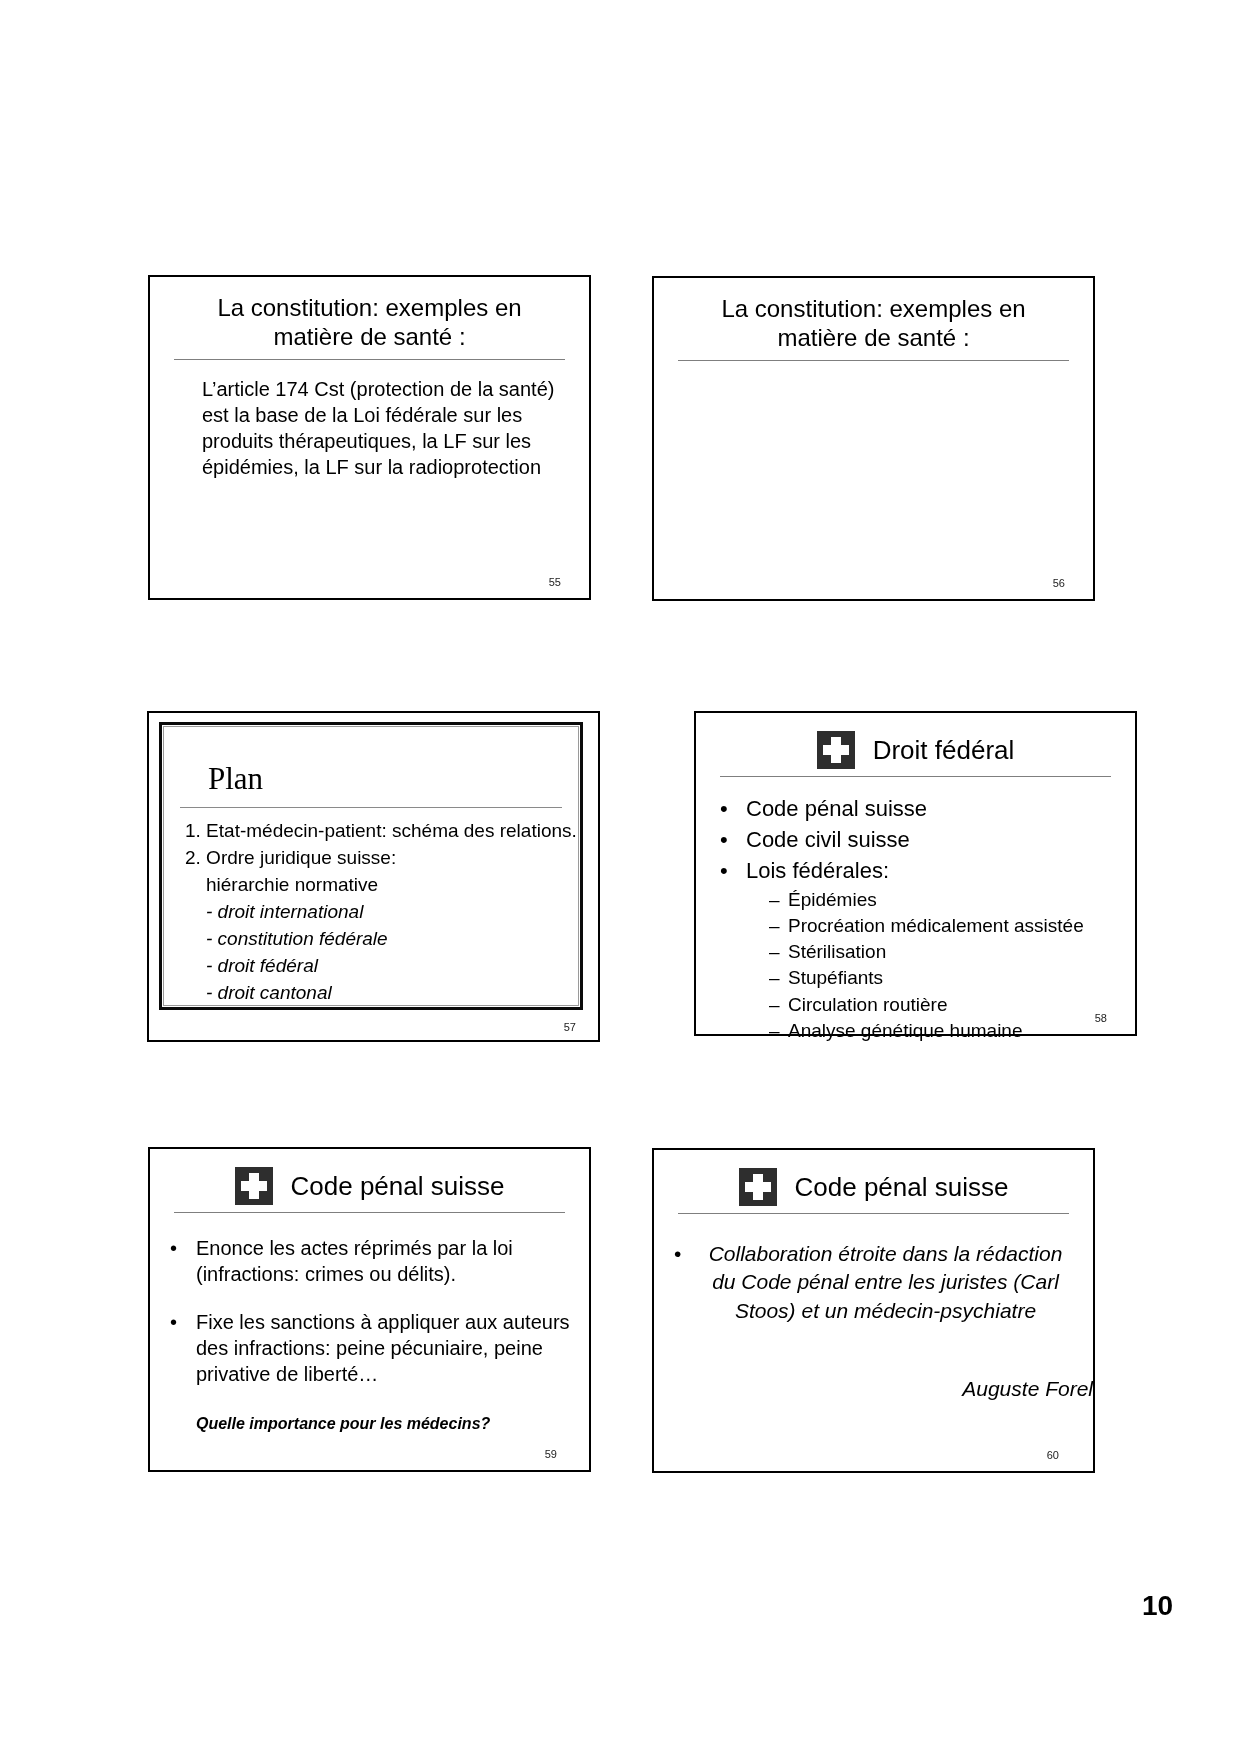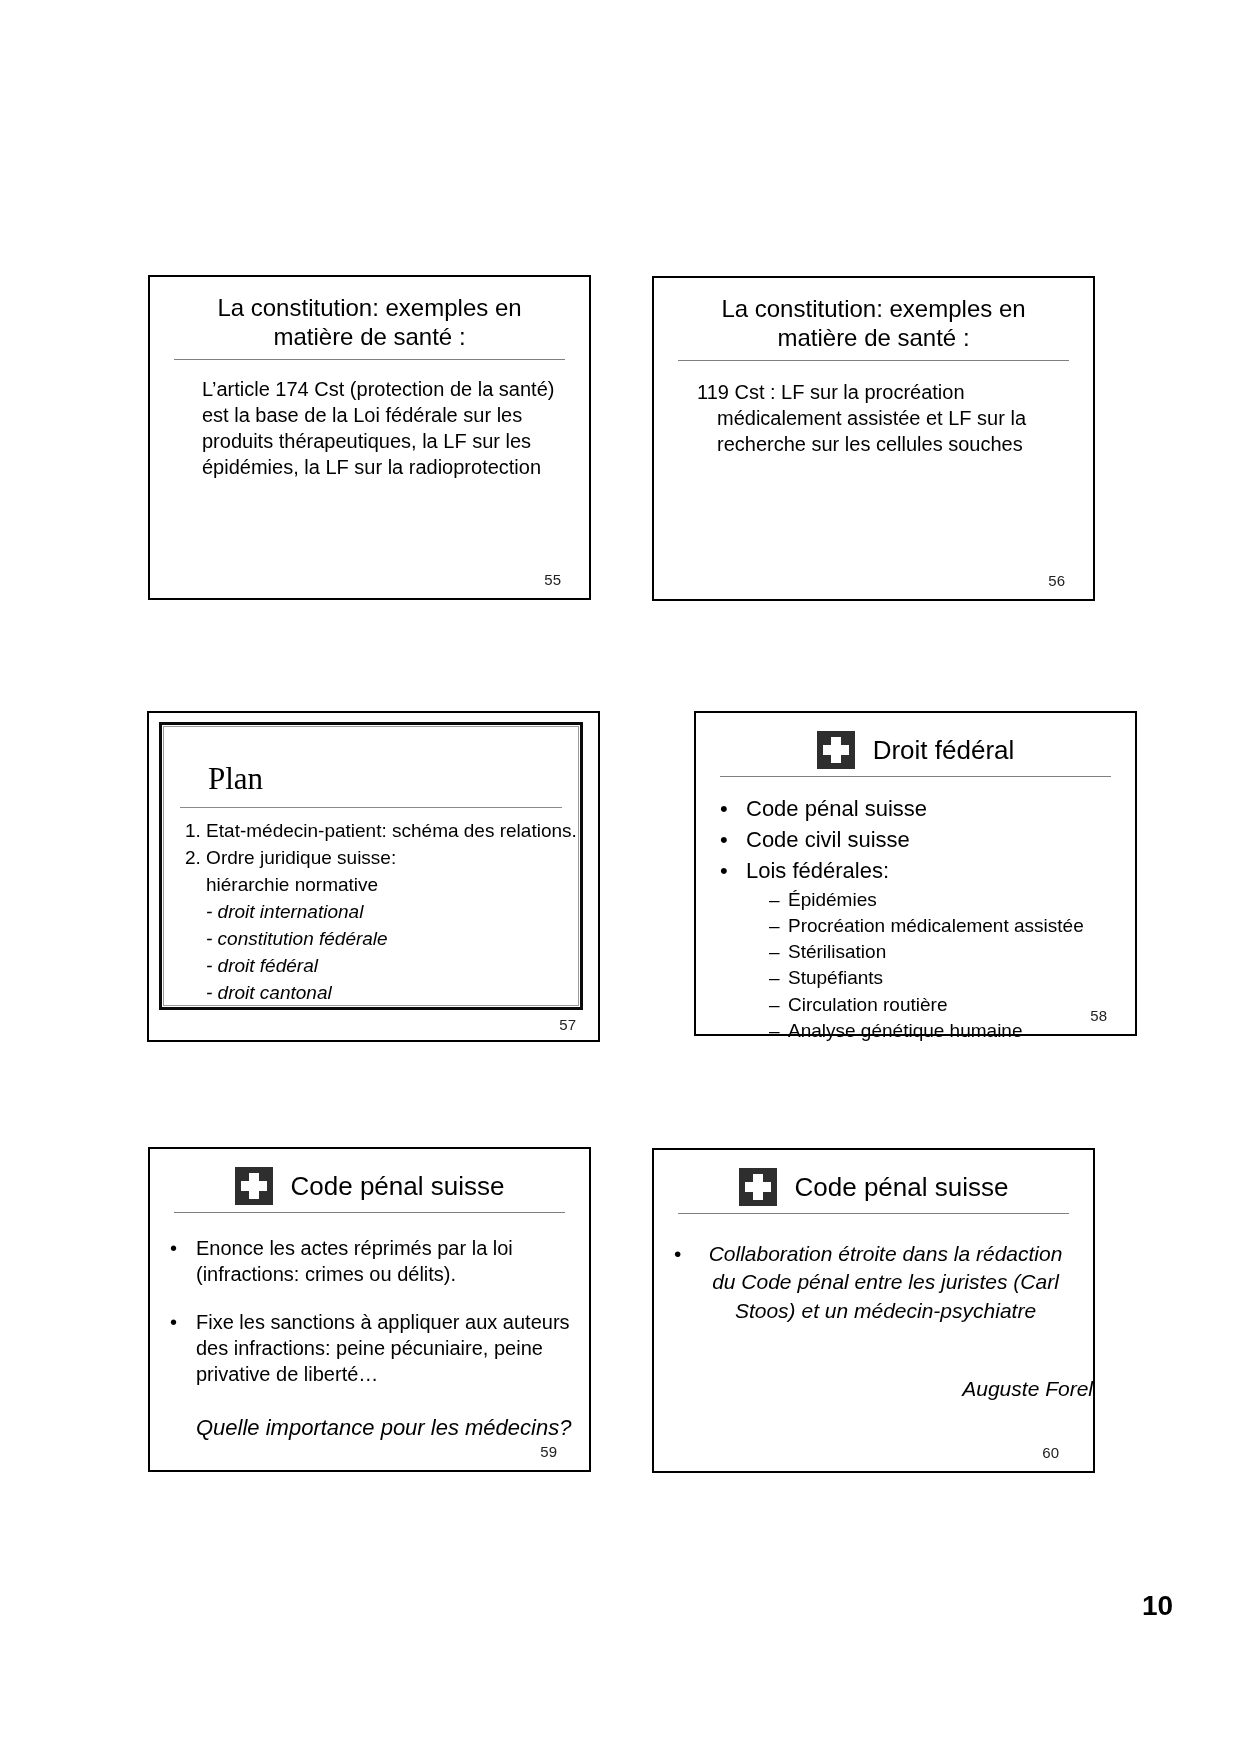--- a/index.html
+++ b/index.html
@@ -2,21 +2,21 @@
 <html><head>
 <meta charset="utf-8">
 <style>
   html,body{margin:0;padding:0;background:#fff;}
   .canvas{position:relative;width:1241px;height:1755px;background:#ffffff;
           font-family:"Liberation Sans", sans-serif;color:#000;overflow:hidden;border-radius:28px;}
 
   .slide{position:absolute;width:443px;height:325px;border:2px solid #000;
          background:#fff;box-sizing:border-box;}
 
-  .slide-num{position:absolute;right:28px;bottom:10px;font-size:15px;color:#222;padding-left:16px;}
+  .slide-num{position:absolute;right:28px;bottom:10px;font-size:11px;color:#222;padding-left:16px;}
 
   
   .slide-title{font-size:24px;font-weight:400;text-align:center;
                margin:16px 40px 0;line-height:1.22;}
   .title-rule{height:1px;background:#7f7f7f;margin:7px 24px 0;}
 
   .body-55{font-size:20px;line-height:1.3;margin:16px 16px 0 52px;}
 
   .body-56 p{font-size:20px;line-height:1.3;margin:0 28px 0 43px;
              padding-left:20px;text-indent:-20px;}
@@ -49,21 +49,21 @@
   .b-row{display:flex;font-size:22px;line-height:1.42;}
   .b-row .mk{width:26px;flex:0 0 auto;}
   .subs{margin-left:49px;}
   .s-row{display:flex;font-size:19px;line-height:1.38;}
   .s-row .mk{width:19px;flex:0 0 auto;}
 
   .bullets-59{margin:22px 14px 0 20px;}
   .b-row59{display:flex;font-size:20px;line-height:1.3;}
   .b-row59 .mk{width:26px;flex:0 0 auto;}
   .b-row59 + .b-row59{margin-top:22px;}
-  .question{margin:28px 0 0 46px;font-size:22px;font-weight:normal;
+  .question{margin:28px 0 0 46px;font-size:16px;font-weight:bold;
             font-style:italic;}
 
   .b-row60{display:flex;margin:26px 22px 0 20px;font-size:21px;
            font-style:italic;line-height:1.35;}
   .b-row60 .mk{width:26px;flex:0 0 auto;font-style:normal;}
   .b-row60 .txt{flex:1;text-align:center;}
   .forel{margin-top:52px;text-align:right;font-size:21px;font-style:italic;}
 
   .page-num{position:absolute;left:1142px;top:1590px;font-size:28px;
             font-weight:bold;}
@@ -77,21 +77,20 @@
     <h2 class="slide-title">La constitution: exemples en matière de santé :</h2>
     <div class="title-rule"></div>
     <p class="body-55">L’article 174 Cst (protection de la santé) est la base de la Loi fédérale sur les produits thérapeutiques, la LF sur les épidémies, la LF sur la radioprotection</p>
     <span class="slide-num">55</span>
   </section>
 
   <section class="slide" style="left:652px;top:276px;">
     <h2 class="slide-title">La constitution: exemples en matière de santé :</h2>
     <div class="title-rule"></div>
     <div class="body-56">
-      <p class="first">119 Cst : LF sur la procréation médicalement assistée et LF sur la recherche sur les cellules souches</p>
     </div>
     <span class="slide-num">56</span>
   </section>
 
   <section class="slide plan" style="left:147px;top:711px;">
     <div class="plan-frame">
       <div class="plan-frame-inner">
         <h2 class="plan-title">Plan</h2>
         <div class="plan-rule"></div>
         <div class="plan-list">

